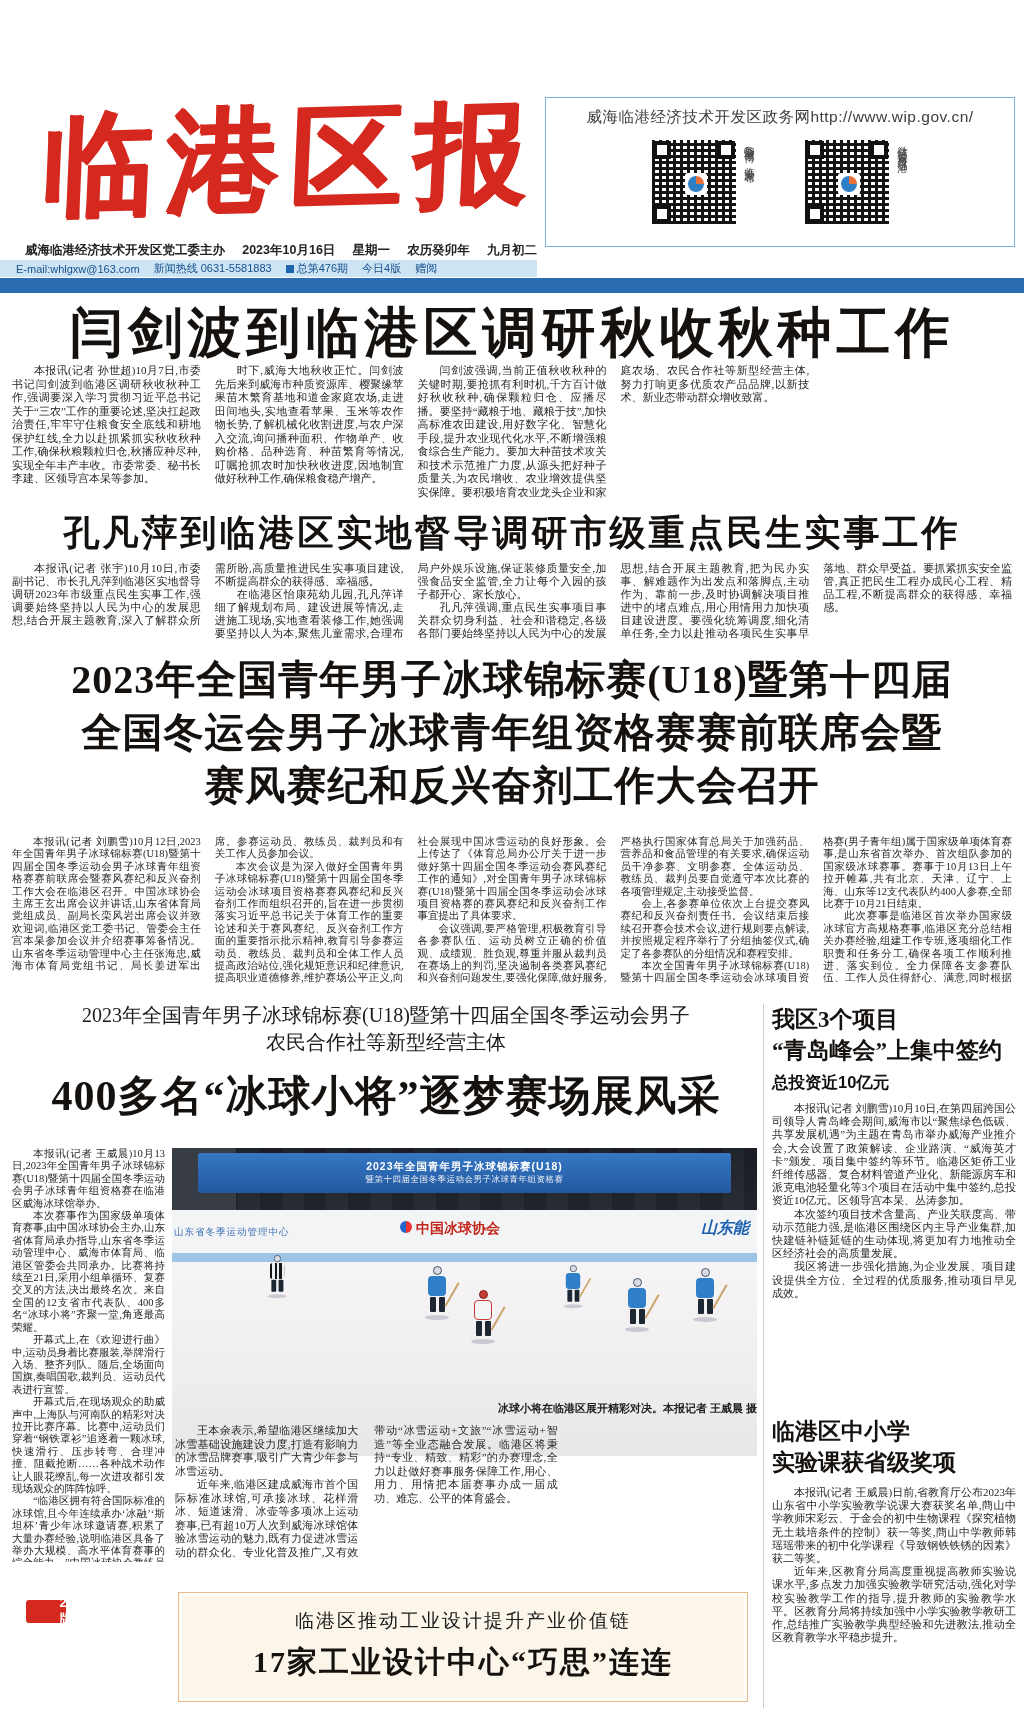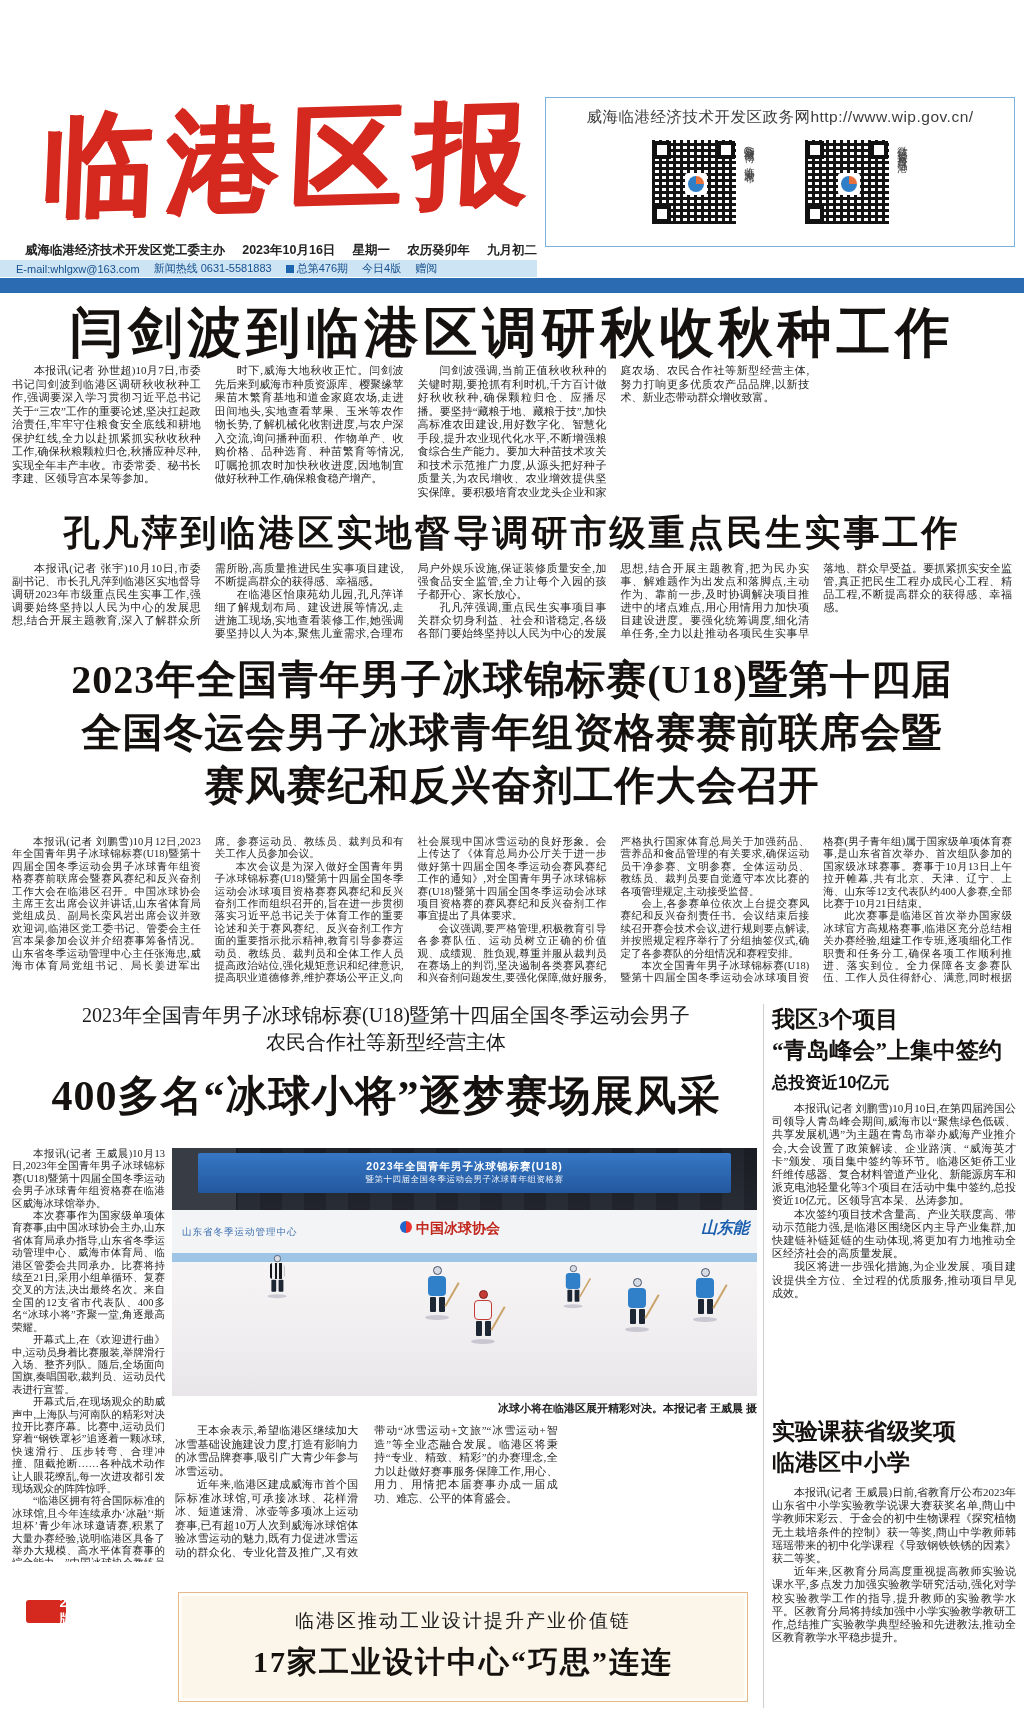--- a/index.html
+++ b/index.html
@@ -62,33 +62,33 @@
   .s4-kicker{position:absolute;left:12px;top:1002px;width:748px;text-align:center;
     font-size:20px;line-height:27px;color:#1a1a1a;}
   .s4-head{position:absolute;left:12px;top:1068px;width:748px;text-align:center;
     font-size:42px;font-weight:bold;color:var(--ink);letter-spacing:1px;white-space:nowrap;}
   .s4-left{left:12px;top:1148px;width:153px;height:414px;font-size:10.5px;line-height:12.4px;}
   .s4-bottom{left:175px;top:1424px;width:582px;height:140px;column-count:3;column-gap:16px;}
   .caption{position:absolute;left:172px;top:1401px;width:585px;text-align:right;
     font-family:var(--sans);font-size:11px;font-weight:bold;color:#222;}
 
   
-  .photo{position:absolute;left:172px;top:1148px;width:585px;height:248px;overflow:hidden;background:#a16207;}
+  .photo{position:absolute;left:172px;top:1148px;width:585px;height:308px;overflow:hidden;background:#a16207;}
   .ph-stands{position:absolute;left:0;top:0;right:0;height:62px;
     background:repeating-linear-gradient(90deg,#4d515a 0 22px,#5f646e 22px 44px),linear-gradient(#565a63,#6d727c);
     background-blend-mode:multiply;}
   .ph-door{position:absolute;left:0;top:0;width:64px;height:62px;background:#383c44;}
   .ph-banner{position:absolute;left:26px;right:26px;top:5px;height:40px;
     background:linear-gradient(#3677c4,#23589f);border-radius:2px;
     display:flex;flex-direction:column;justify-content:center;text-align:center;color:#fff;
     font-family:var(--sans);}
   .ph-banner .l1{font-size:10.5px;font-weight:bold;letter-spacing:1px;}
   .ph-banner .l2{font-size:8.5px;opacity:.92;letter-spacing:.5px;}
   .ph-boards{position:absolute;left:0;top:62px;right:0;height:52px;background:#f3f4f6;border-bottom:9px solid #9ec5e6;}
-  .ph-boards .bl{position:absolute;left:10px;top:16px;font-family:var(--sans);font-size:9.5px;color:#3a6fb0;letter-spacing:1px;}
+  .ph-boards .bl{position:absolute;left:2px;top:16px;font-family:var(--sans);font-size:9.5px;color:#3a6fb0;letter-spacing:1px;}
   .ph-boards .bc{position:absolute;left:228px;top:10px;font-family:var(--sans);font-size:14px;font-weight:bold;color:#c2271d;}
   .ph-boards .bc i{display:inline-block;width:12px;height:12px;border-radius:50%;
     background:conic-gradient(#e33 0 180deg,#26c 180deg 360deg);margin-right:4px;}
   .ph-boards .br{position:absolute;right:8px;top:8px;font-family:var(--sans);font-size:16px;font-weight:bold;
     font-style:italic;color:#1b5fae;}
   .ph-ice{position:absolute;left:0;top:114px;right:0;bottom:0;
     background:linear-gradient(#f7f4f5 0%,#f0edf0 60%,#e9e6ea 100%);}
   .player{position:absolute;width:26px;height:50px;}
   .player::after{content:"";position:absolute;bottom:-4px;left:1px;right:1px;height:5px;
     background:rgba(110,110,135,.3);border-radius:50%;}
@@ -307,22 +307,22 @@
     <div>“青岛峰会”上集中签约</div>
   </div>
   <div class="side-sub">总投资近10亿元</div>
   <div class="side-body sideA-body">
     <p>本报讯(记者 刘鹏雪)10月10日,在第四届跨国公司领导人青岛峰会期间,威海市以“聚焦绿色低碳、共享发展机遇”为主题在青岛市举办威海产业推介会,大会设置了政策解读、企业路演、“威海英才卡”颁发、项目集中签约等环节。临港区矩侨工业纤维传感器、复合材料管道产业化、新能源房车和派克电池轻量化等3个项目在活动中集中签约,总投资近10亿元。区领导宫本杲、丛涛参加。</p>
     <p>本次签约项目技术含量高、产业关联度高、带动示范能力强,是临港区围绕区内主导产业集群,加快建链补链延链的生动体现,将更加有力地推动全区经济社会的高质量发展。</p>
     <p>我区将进一步强化措施,为企业发展、项目建设提供全方位、全过程的优质服务,推动项目早见成效。</p>
   </div>
 
   <div class="side-title sideB-title">
+    <div>临港区中小学</div>
     <div>实验课获省级奖项</div>
-    <div>临港区中小学</div>
   </div>
   <div class="side-body sideB-body">
     <p>本报讯(记者 王威晨)日前,省教育厅公布2023年山东省中小学实验教学说课大赛获奖名单,蔄山中学教师宋彩云、于金会的初中生物课程《探究植物无土栽培条件的控制》获一等奖,蔄山中学教师韩瑶瑶带来的初中化学课程《导致钢铁铁锈的因素》获二等奖。</p>
     <p>近年来,区教育分局高度重视提高教师实验说课水平,多点发力加强实验教学研究活动,强化对学校实验教学工作的指导,提升教师的实验教学水平。区教育分局将持续加强中小学实验教学教研工作,总结推广实验教学典型经验和先进教法,推动全区教育教学水平稳步提升。</p>
   </div>
 
   <div class="page-tag">2版</div>
   <div class="banner-box">
     <div class="banner-l1">临港区推动工业设计提升产业价值链</div>
     <div class="banner-l2">17家工业设计中心“巧思”连连</div>

